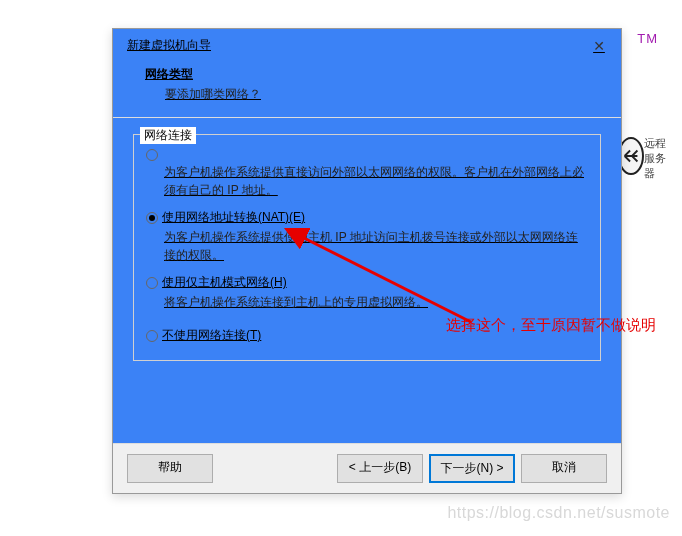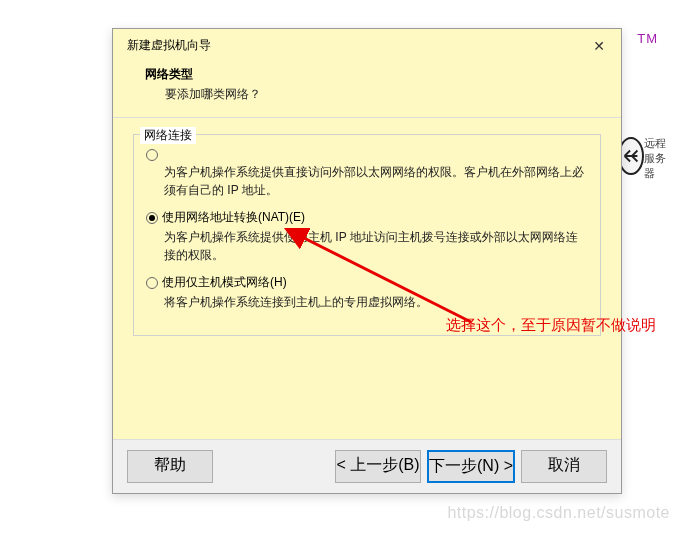--- a/index.html
+++ b/index.html
@@ -12,22 +12,23 @@
       position: relative;
       overflow: hidden;
     }
     .dialog {
       position: absolute;
       left: 112px;
       top: 28px;
       width: 510px;
       height: 466px;
       border: 1px solid #999;
-      background: #fef9c3;
+      background: #3b82f6;
       box-shadow: 0 3px 10px rgba(0,0,0,0.15);
+      text-decoration: underline;
     }
     .titlebar {
       display: flex;
       justify-content: space-between;
       align-items: center;
       padding: 8px 10px 6px 14px;
       font-size: 12px;
     }
     .close-btn {
       font-size: 14px;
@@ -110,21 +111,21 @@
       border-top: 1px solid #ddd;
       padding: 10px 14px;
       display: flex;
       gap: 6px;
       background: #f0f0f0;
     }
     .btn {
       border: 1px solid #adadad;
       background: #e1e1e1;
       padding: 4px 0;
-      font-size: 16px;
+      font-size: 12px;
       text-align: center;
       cursor: pointer;
       min-width: 86px;
     }
     .btn.primary {
       border: 2px solid #0078d7;
       background: #e1e1e1;
     }
     .spacer { flex: 1; }
     .bg-tm {
@@ -231,20 +232,26 @@
       </div>
 
       <div class="radio-option">
         <div class="radio-row">
           <span class="radio"></span>
           <span class="radio-label">使用仅主机模式网络(H)</span>
         </div>
         <div class="radio-desc">将客户机操作系统连接到主机上的专用虚拟网络。</div>
       </div>
 
+      <div class="radio-option" style="margin-top:16px;margin-bottom:2px;">
+        <div class="radio-row">
+          <span class="radio"></span>
+          <span class="radio-label">不使用网络连接(T)</span>
+        </div>
+      </div>
     </div>
   </div>
 
   <div class="button-bar">
     <div class="btn">帮助</div>
     <div class="spacer"></div>
     <div class="btn">&lt; 上一步(B)</div>
     <div class="btn primary">下一步(N) &gt;</div>
     <div class="btn">取消</div>
   </div>

